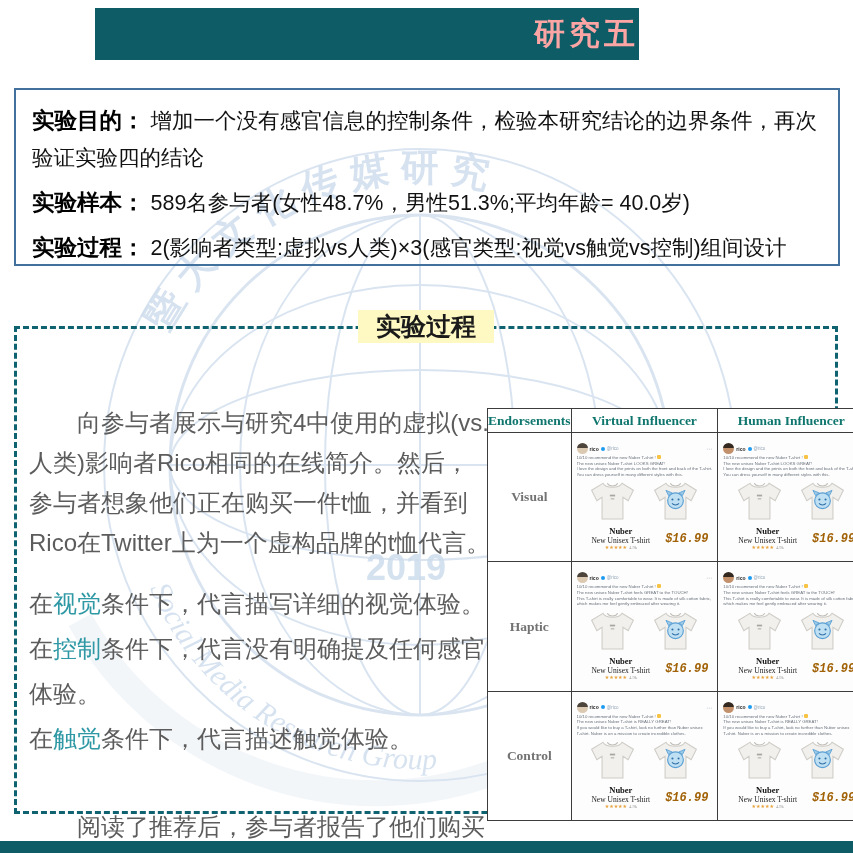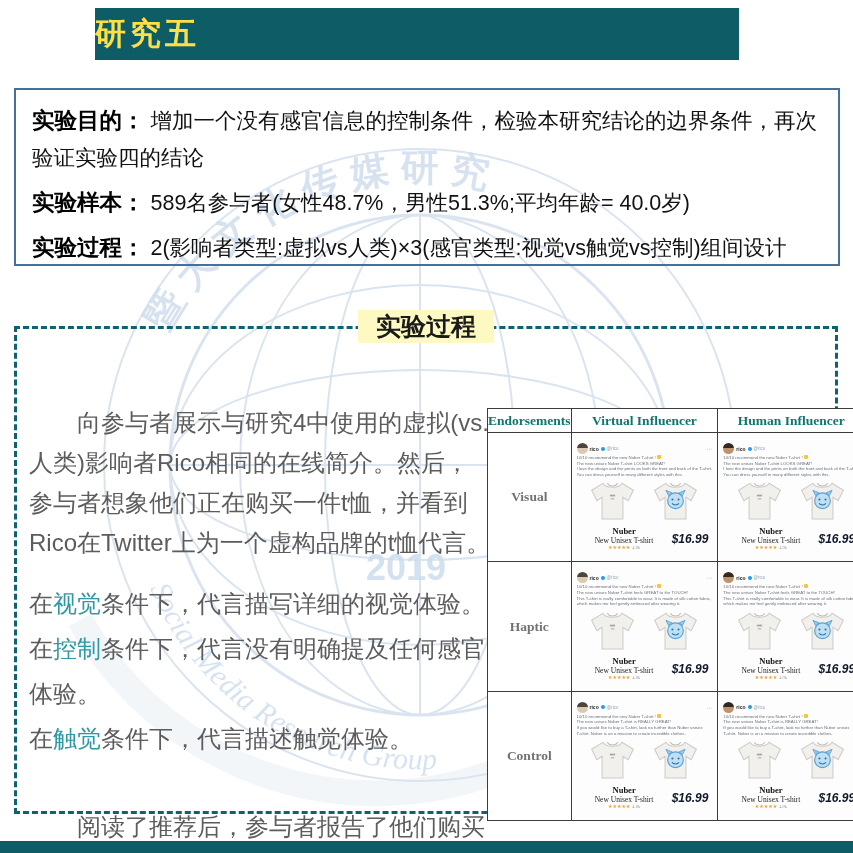--- a/index.html
+++ b/index.html
@@ -4,23 +4,23 @@
 <style>
   * { margin:0; padding:0; box-sizing:border-box; }
   html,body { width:853px; height:853px; background:#fff; overflow:hidden;
               font-family:"Liberation Sans", sans-serif; }
   .page { position:relative; width:853px; height:853px; background:#fff; }
 
   
   .wm { position:absolute; left:0; top:0; z-index:0; pointer-events:none; }
 
   
-  .banner { position:absolute; left:95px; top:8px; width:644px; height:52px;
-            background:#0d5c66; color:#fde047; display:flex; align-items:center;
-            justify-content:flex-start; font-size:31px; font-weight:bold;
+  .banner { position:absolute; left:95px; top:8px; width:544px; height:52px;
+            background:#0d5c66; color:#fca5a5; display:flex; align-items:center;
+            justify-content:flex-end; font-size:31px; font-weight:bold;
             letter-spacing:4px; z-index:2; }
 
   
   .info-box { position:absolute; left:14px; top:88px; width:826px; height:178px;
               border:2px solid #41719c; padding:12px 16px 8px 16px; z-index:1;
               background:transparent; }
   .info-line { font-size:21.5px; color:#111; line-height:37px; margin-bottom:7px; }
   .info-label { font-weight:bold; color:#000; font-size:22.5px; }
 
   
@@ -64,22 +64,22 @@
   .hl { display:inline-block; width:4px; height:4px; background:#f6c344;
         border-radius:1px; margin-left:1px; }
   .shirts { display:flex; justify-content:center; gap:8px; margin:2px 0 1px 0; }
   .shirt { width:55px; height:47px; }
   .prod { display:flex; align-items:center; }
   .prod-c { flex:1; text-align:center; font-family:"Liberation Serif", serif; }
   .brand { font-size:8.5px; font-weight:bold; color:#111; line-height:9px; }
   .pname { font-size:7.5px; color:#222; line-height:9px; }
   .stars { font-size:5px; color:#e8a33d; line-height:6px; }
   .stars .cnt { color:#999; font-size:4.5px; margin-left:2px; }
-  .price { font-family:Liberation Sans, sans-serif; font-style:italic;
-           font-weight:bold; font-size:12px; color:#0f172a; margin-right:4px; }
+  .price { font-family:Liberation Mono, monospace; font-style:italic;
+           font-weight:bold; font-size:12px; color:#a16207; margin-right:4px; }
 
   
   .footer { position:absolute; left:0; top:841px; width:853px; height:12px;
             background:#0d5c66; z-index:2; }
 </style>
 </head>
 <body>
 
 <svg width="0" height="0" style="position:absolute">
   <defs>

